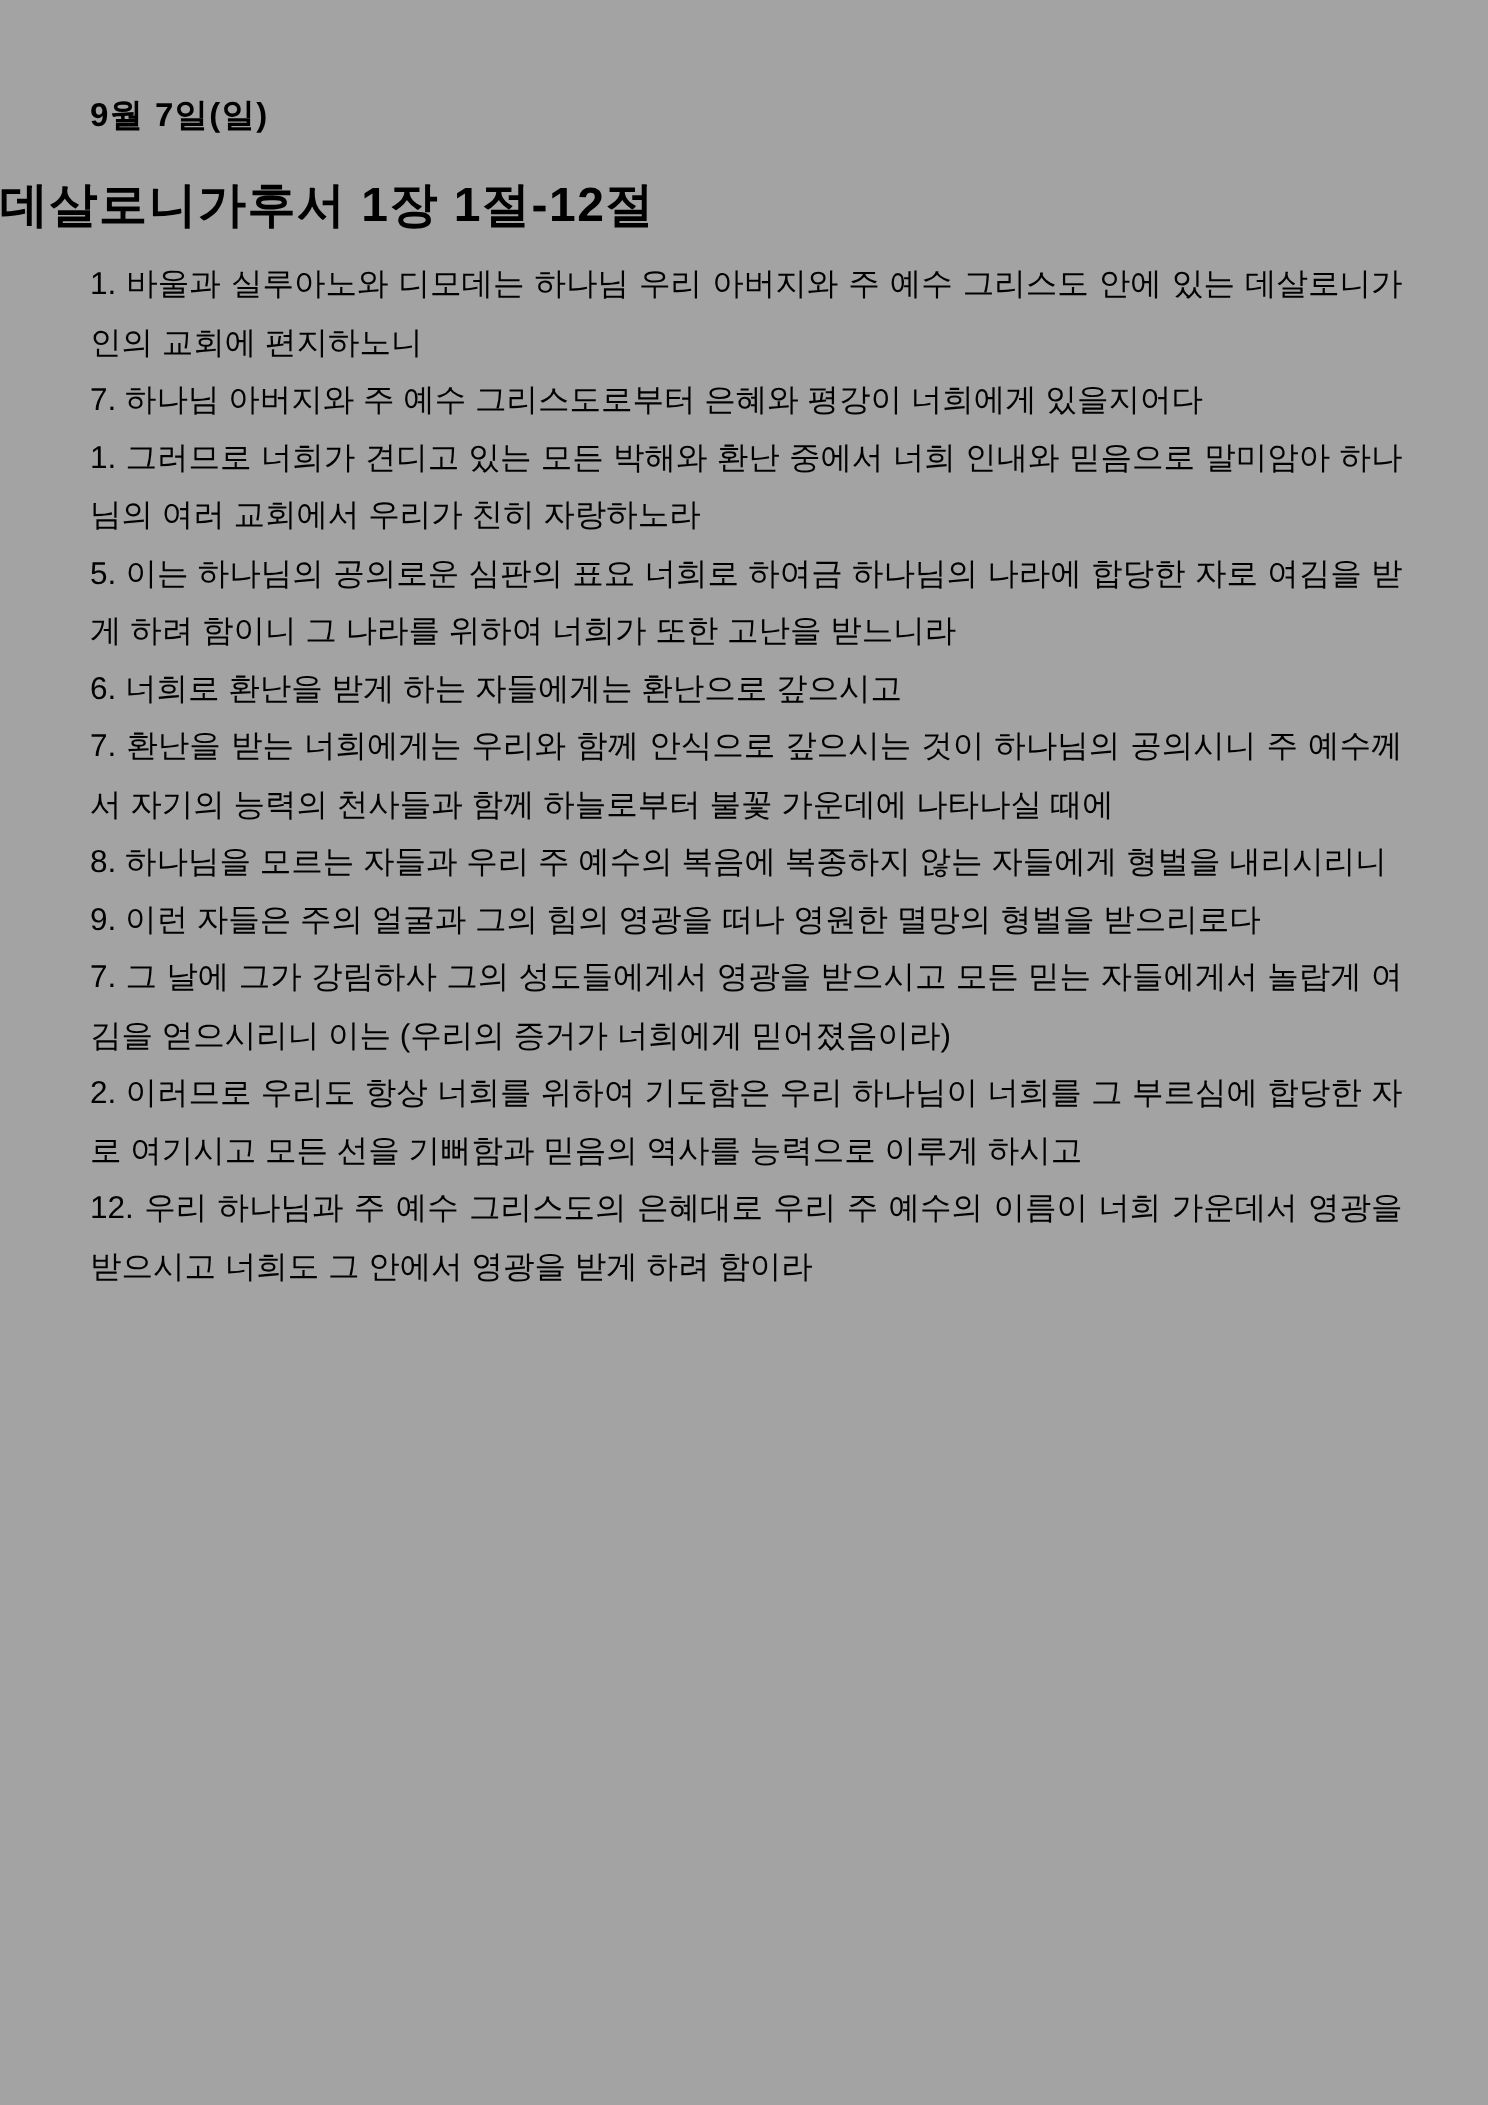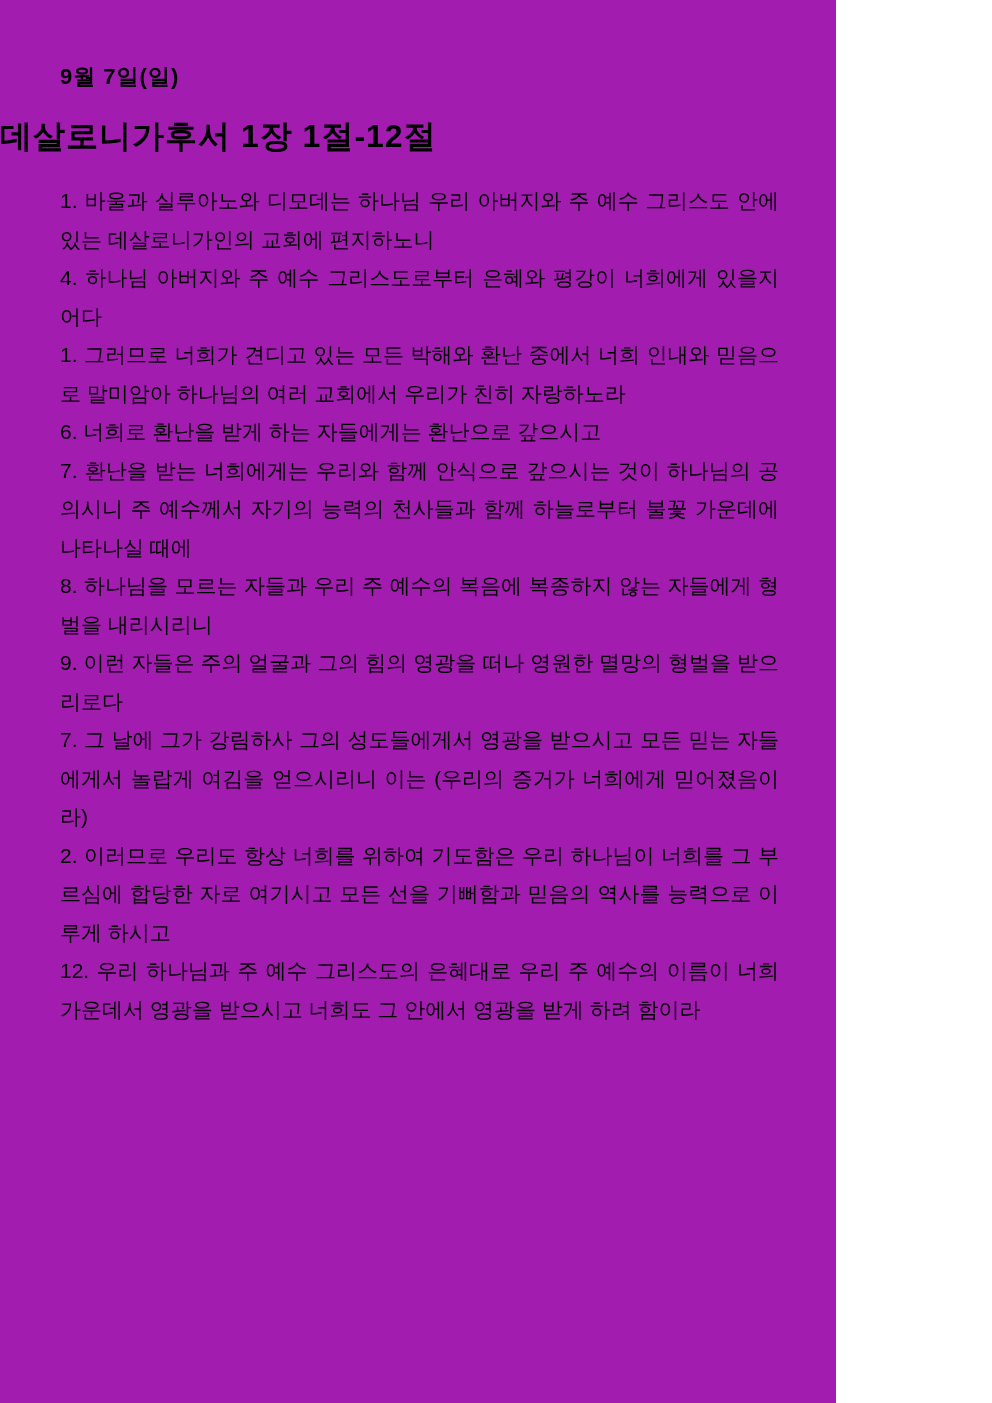--- a/index.html
+++ b/index.html
@@ -8,43 +8,43 @@
     background: #ffffff;
   }
   body {
     width: 992px;
     min-height: 1403px;
     font-family: "Liberation Sans", sans-serif;
     color: #000000;
     box-sizing: border-box;
   }
   .page {
-    width: 836px;
+    width: 992px;
     min-height: 1403px;
-    background: #a21caf;
+    background: #a3a3a3;
     box-sizing: border-box;
     padding-top: 62px;
   }
   .date {
     margin: 0 0 0 60px;
     font-size: 22px;
     font-weight: bold;
     letter-spacing: 1px;
     line-height: 30px;
   }
   .title {
     margin: 24px 0 0 0;
     text-align: left;
     font-size: 32px;
     font-weight: 900;
     letter-spacing: 1px;
     line-height: 40px;
   }
   .body-text {
-    margin-top: 26px;
+    margin-top: 15px;
     padding: 0 57px 0 60px;
   }
   .body-text p {
     margin: 0;
     font-size: 21px;
     line-height: 38.5px;
     text-align: justify;
     text-justify: inter-word;
     word-break: normal;
     overflow-wrap: break-word;
@@ -54,22 +54,23 @@
 <body>
 
 <div class="page">
 
   <p class="date">9월 7일(일)</p>
 
   <h1 class="title">데살로니가후서 1장 1절-12절</h1>
 
   <div class="body-text">
     <p>1. 바울과 실루아노와 디모데는 하나님 우리 아버지와 주 예수 그리스도 안에 있는 데살로니가인의 교회에 편지하노니</p>
-    <p>4. 하나님 아버지와 주 예수 그리스도로부터 은혜와 평강이 너희에게 있을지어다</p>
+    <p>7. 하나님 아버지와 주 예수 그리스도로부터 은혜와 평강이 너희에게 있을지어다</p>
     <p>1. 그러므로 너희가 견디고 있는 모든 박해와 환난 중에서 너희 인내와 믿음으로 말미암아 하나님의 여러 교회에서 우리가 친히 자랑하노라</p>
+    <p>5. 이는 하나님의 공의로운 심판의 표요 너희로 하여금 하나님의 나라에 합당한 자로 여김을 받게 하려 함이니 그 나라를 위하여 너희가 또한 고난을 받느니라</p>
     <p>6. 너희로 환난을 받게 하는 자들에게는 환난으로 갚으시고</p>
     <p>7. 환난을 받는 너희에게는 우리와 함께 안식으로 갚으시는 것이 하나님의 공의시니 주 예수께서 자기의 능력의 천사들과 함께 하늘로부터 불꽃 가운데에 나타나실 때에</p>
     <p>8. 하나님을 모르는 자들과 우리 주 예수의 복음에 복종하지 않는 자들에게 형벌을 내리시리니</p>
     <p>9. 이런 자들은 주의 얼굴과 그의 힘의 영광을 떠나 영원한 멸망의 형벌을 받으리로다</p>
     <p>7. 그 날에 그가 강림하사 그의 성도들에게서 영광을 받으시고 모든 믿는 자들에게서 놀랍게 여김을 얻으시리니 이는 (우리의 증거가 너희에게 믿어졌음이라)</p>
     <p>2. 이러므로 우리도 항상 너희를 위하여 기도함은 우리 하나님이 너희를 그 부르심에 합당한 자로 여기시고 모든 선을 기뻐함과 믿음의 역사를 능력으로 이루게 하시고</p>
     <p>12. 우리 하나님과 주 예수 그리스도의 은혜대로 우리 주 예수의 이름이 너희 가운데서 영광을 받으시고 너희도 그 안에서 영광을 받게 하려 함이라</p>
   </div>
 
 </div>

